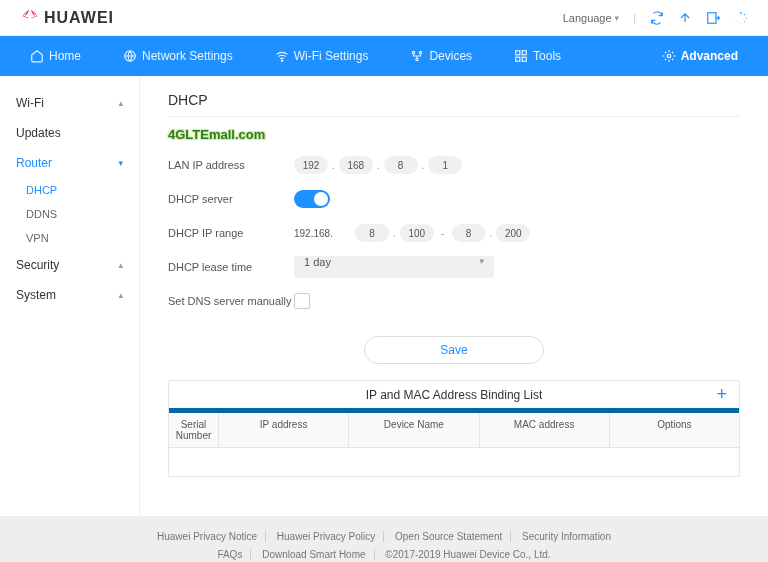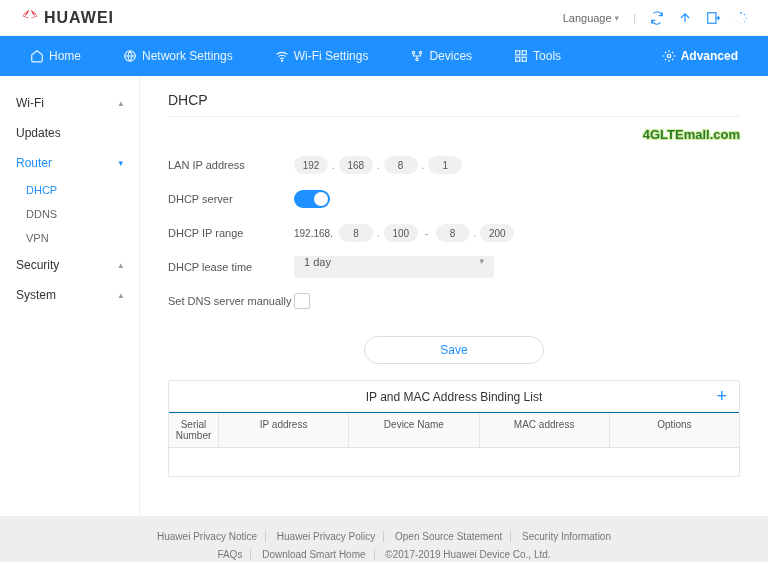--- a/index.html
+++ b/index.html
@@ -17,35 +17,35 @@
 .nav-item:last-child{margin-left:auto}
 .content{display:flex;background:#fff;min-height:440px}
 .sidebar{width:140px;border-right:1px solid #eee;padding:12px 0}
 .sb-item{padding:8px 16px;font-size:12px;cursor:pointer;display:flex;justify-content:space-between;align-items:center;color:#333}
 .sb-item.active{color:#1e90ff}
 .sb-sub{padding:6px 16px 6px 26px;font-size:11px;color:#666;cursor:pointer}
 .sb-sub.active{color:#1e90ff}
 .caret{font-size:9px;color:#999}
 .main{flex:1;padding:16px 28px}
 .page-title{font-size:14px;font-weight:normal;margin-bottom:8px}
-.watermark{text-align:right;font-weight:bold;font-size:13px;margin-bottom:6px}
+.watermark{text-align:left;font-weight:bold;font-size:13px;margin-bottom:6px}
 .watermark span{color:#2d7a2d;text-shadow:1px 1px 0 #d4f0a0,-1px -1px 0 #d4f0a0,1px -1px 0 #d4f0a0,-1px 1px 0 #d4f0a0}
 .row{display:flex;align-items:center;min-height:34px;font-size:11px}
 .row-label{width:126px;color:#555}
 .ip-group{display:flex;align-items:center;gap:4px}
 .ip-box{background:#f0f0f0;border-radius:10px;width:34px;height:18px;display:inline-flex;align-items:center;justify-content:center;font-size:10px;color:#555}
 .dot{color:#999;font-size:10px}
-.prefix{font-size:10px;color:#555;margin-right:2px}
+.prefix{font-size:10px;color:#555;margin-right:18px}
 .toggle{width:36px;height:18px;background:#1e90ff;border-radius:9px;position:relative;cursor:pointer}
 .toggle::after{content:"";position:absolute;right:2px;top:2px;width:14px;height:14px;background:#fff;border-radius:50%}
 .select{background:#f0f0f0;border-radius:3px;width:200px;height:22px;display:flex;align-items:flex-start;justify-content:space-between;padding:0 10px;font-size:11px;color:#555;cursor:pointer}
 .checkbox{width:16px;height:16px;border:1px solid #ccc;border-radius:2px;cursor:pointer}
 .save-btn{margin:18px auto 16px;width:180px;height:28px;border:1px solid #ddd;border-radius:14px;background:#fff;color:#1e90ff;font-size:12px;display:flex;align-items:center;justify-content:center;cursor:pointer}
 .binding{border:1px solid #e5e5e5;border-radius:2px}
-.binding-head{display:flex;align-items:center;justify-content:center;height:32px;font-size:12px;position:relative;border-bottom:1px solid #0369a1}
+.binding-head{display:flex;align-items:center;justify-content:center;height:32px;font-size:12px;position:relative;border-bottom:5px solid #0369a1}
 .plus{position:absolute;right:12px;color:#1e90ff;font-size:18px;cursor:pointer}
 .binding-cols{display:flex;border-bottom:1px solid #e5e5e5;background:#fafafa}
 .bcol{flex:1;text-align:center;font-size:10px;padding:6px 2px;border-right:1px solid #e5e5e5;color:#555}
 .bcol:first-child{flex:0 0 50px}
 .bcol:last-child{border-right:none}
 .binding-body{height:28px}
 .footer{background:#eee;padding:12px 0;text-align:center;font-size:10px;color:#777;line-height:1.8}
 .footer a{color:#777;text-decoration:none;padding:0 8px;border-right:1px solid #ccc}
 .footer a:last-child{border-right:none}
 .dash{color:#999}

